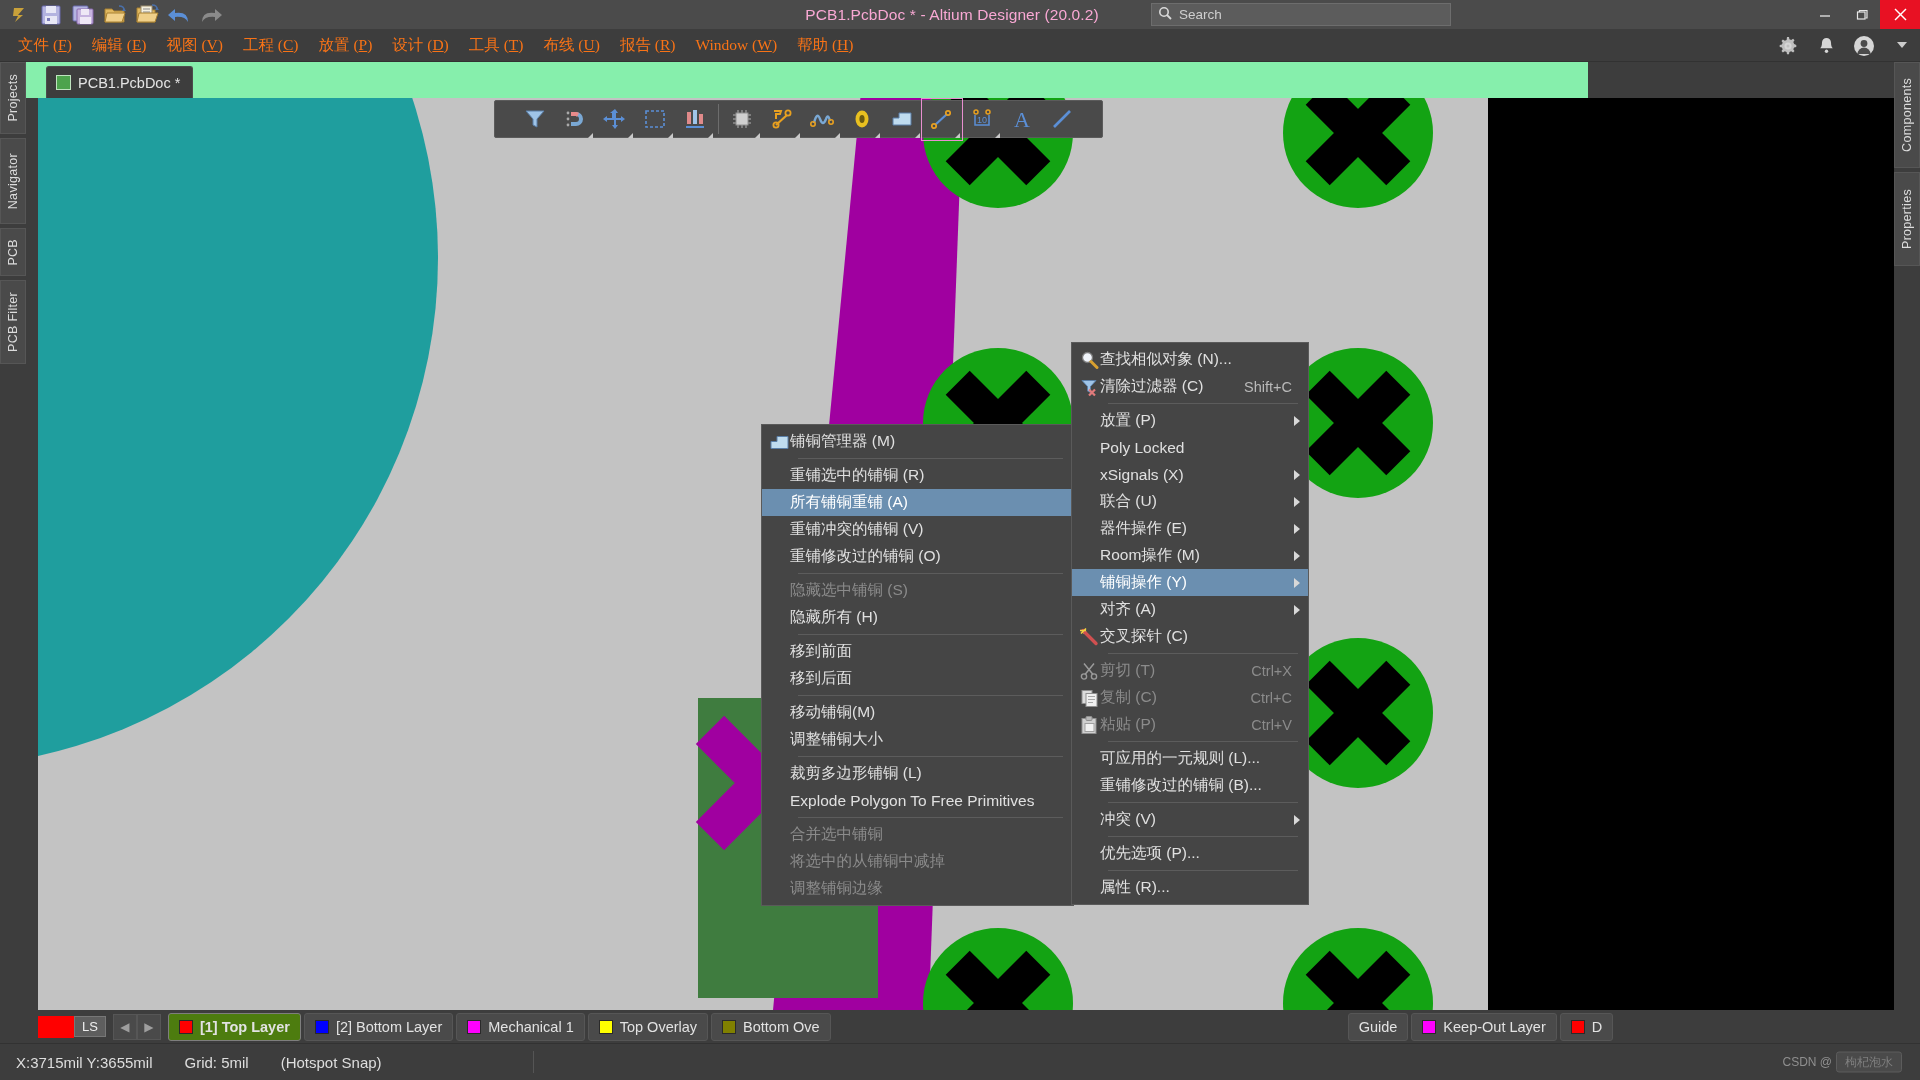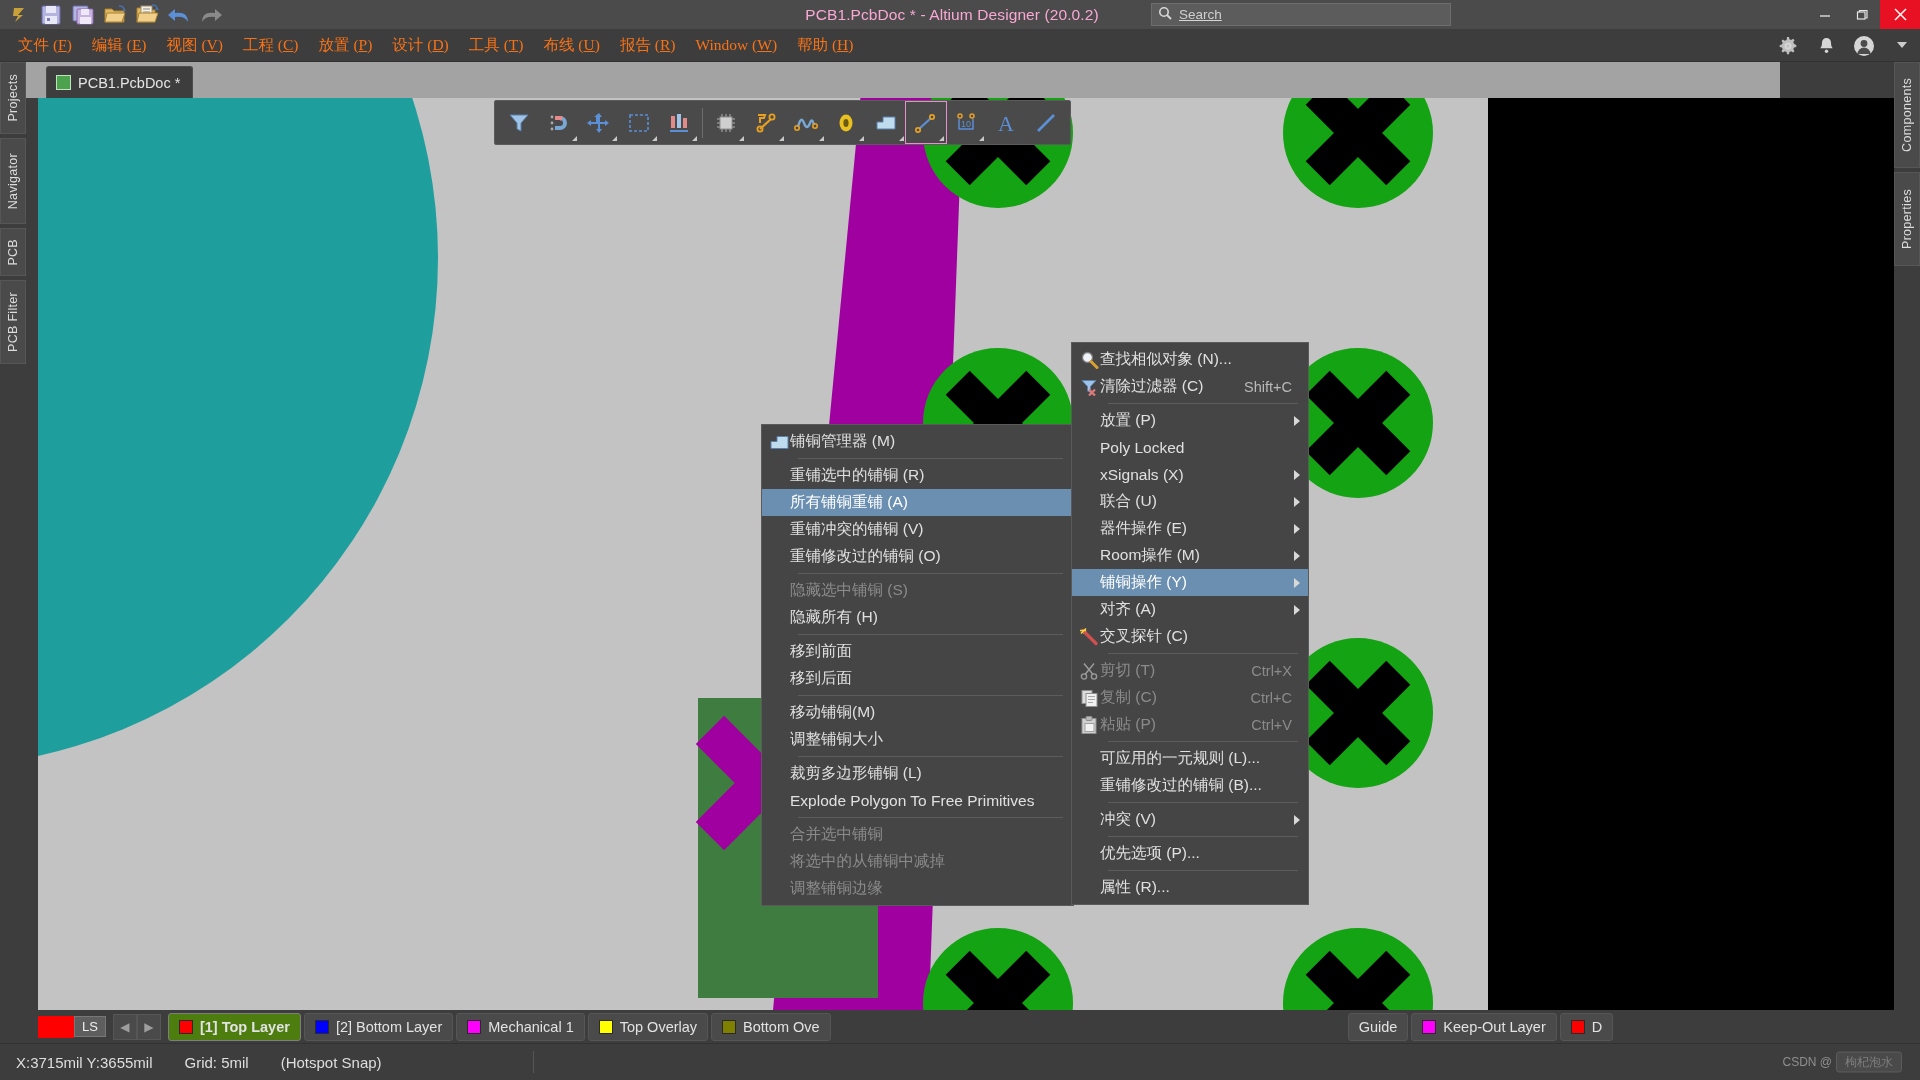--- a/index.html
+++ b/index.html
@@ -21,21 +21,21 @@
     width:30px; height:27px; display:flex; align-items:center; justify-content:center;
   }
   .qat-btn svg { display:block; }
   .title-text {
     position:absolute; left:0; right:16px; text-align:center;
     font-size:15.5px; color:#f9a8d4; letter-spacing:0.1px; pointer-events:none;
   }
   .search-box {
     position:absolute; left:1151px; top:3px; width:300px; height:23px;
     background:#5c5c5c; border:1px solid #6d6d6d; border-radius:0;
-    display:flex; align-items:center; padding-left:6px; gap:7px;text-decoration:underline;
+    display:flex; align-items:center; padding-left:6px; gap:7px;
   }
   .search-box .ph { color:#cfcfcf; font-size:13.5px; }
   .wbtns { position:absolute; right:0; top:0; height:29px; display:flex; }
   .wbtn { width:37px; height:29px; display:flex; align-items:center; justify-content:center; color:#e6e6e6; }
   .wbtn.close { background:#e81123; width:40px; }
 
   
   .menubar {
     position:absolute; left:0; top:29px; width:1920px; height:33px;
     background:#3d3d3d; display:flex; align-items:center; padding-left:8px;
@@ -43,22 +43,22 @@
   }
   .menu-item {
     padding:8px 10px; font-size:15.5px; color:#f97316; white-space:nowrap;font-family:Liberation Serif, serif;
   }
   .menu-item u { text-decoration:underline; }
   .menubar-right { position:absolute; right:6px; top:0; height:33px; display:flex; align-items:center; gap:14px; }
   .mbr-ic { display:flex; align-items:center; justify-content:center; width:24px; height:24px; }
 
   
   .tabstrip {
-    position:absolute; left:0; top:62px; width:1780px; height:36px;
-    background:#a3a3a3;
+    position:absolute; left:0; top:62px; width:1588px; height:36px;
+    background:#86efac;
   }
   .doctab {
     position:absolute; left:46px; top:4px; height:32px;
     background:#3d3d3d; border:1px solid #4c4c4c; border-bottom:none;
     border-radius:3px 3px 0 0; display:flex; align-items:center;
     padding:0 12px 0 9px; gap:7px; font-size:14.5px; color:#e4e4e4;
   }
   .doctab .sq { width:15px; height:15px; background:#4da34d; border:1px solid #bfe3bf; }
 
   
@@ -106,23 +106,23 @@
   .via .cross2 {
     position:absolute; left:50%; top:50%; width:114px; height:34px;
     background:#000; transform:translate(-50%,-50%) rotate(-45deg);
   }
   .purple-cross {
     position:absolute; width:150px; height:40px; background:#a000a0;
   }
 
   
   .float-tb {
-    position:absolute; left:494px; top:100px; height:45px;
+    position:absolute; left:494px; top:100px; height:38px;
     background:#4a4a4a; border:1px solid #5b5b5b; border-radius:2px;
-    display:flex; align-items:center; padding:0 4px;
+    display:flex; align-items:center; padding:0 20px;
   }
   .ftb-btn {
     width:40px; height:41px; display:flex; align-items:center; justify-content:center;
     position:relative;
   }
   .ftb-btn.sel { outline:1px solid #e88fd0; }
   .ftb-sep { width:1px; height:30px; background:#6d6d6d; margin:0 3px; }
   .ftb-btn .caret {
     position:absolute; right:2px; bottom:2px; width:0; height:0;
     border-left:5px solid transparent; border-bottom:5px solid #c9c9c9;

